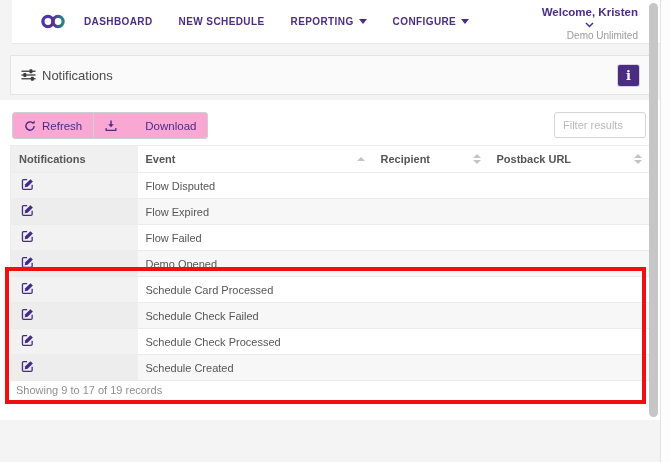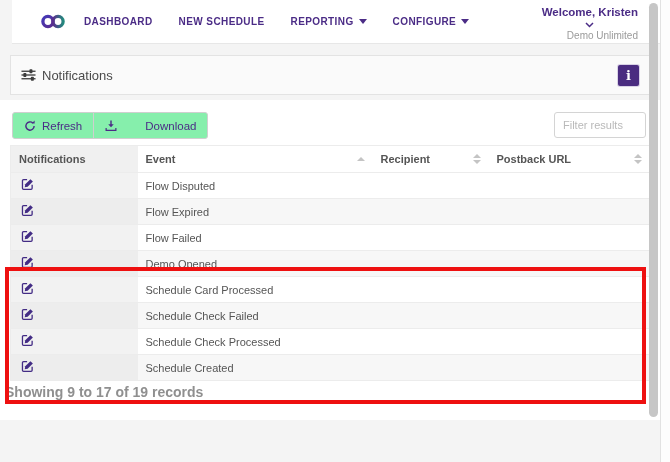--- a/index.html
+++ b/index.html
@@ -25,21 +25,21 @@
                  border:1px solid #e3e3e3; display:flex; align-items:center; padding:0 10px; }
   .section-title { font-size:13px; color:#4a4a4a; margin-left:6px; }
   .info-btn { margin-left:auto; width:21px; height:21px; background:#4a2c80; border-radius:2px; color:#fff;
               font-family:"DejaVu Serif", serif; font-weight:700; font-style:normal; font-size:13px;
               display:flex; align-items:center; justify-content:center; cursor:pointer; box-shadow:0 0 0 1px #d9d2e6; }
 
   
   .content { position:absolute; top:100px; left:0; right:0; height:320px; background:#fff; }
   .toolbar { display:flex; justify-content:space-between; align-items:flex-start; padding:12px 14px 3px 12px; }
   .btn-group { display:inline-flex; }
-  .btn { display:inline-flex; align-items:center; gap:6px; height:27px; padding:0 11px; background:#86efac;
+  .btn { display:inline-flex; align-items:center; gap:6px; height:27px; padding:0 11px; background:#f9a8d4;
          border:1px solid #cfcfcf; color:#4b2c86; font-size:11.5px; cursor:pointer; }
   .btn.first { border-radius:3px 0 0 3px; }
   .btn.last  { border-radius:0 3px 3px 0; margin-left:-1px;gap:28px; }
   .filter-input { width:92px; height:26px; border:1px solid #d4d4d4; border-radius:3px; padding:0 8px;
                   font-size:11px; color:#555; font-family:"Liberation Sans", sans-serif; outline:none; }
   .filter-input::placeholder { color:#b9b9b9; }
 
   
   table { border-collapse:collapse; width:640px; margin:3px 10px 0 10px; table-layout:fixed; }
   col.c1{width:127px;} col.c2{width:235px;} col.c3{width:116px;} col.c4{width:162px;}
@@ -51,21 +51,21 @@
   .sort { display:inline-flex; flex-direction:column; gap:2px; margin-left:6px; }
   .tri { width:0; height:0; border-left:4px solid transparent; border-right:4px solid transparent; display:block; }
   .tri.up { border-bottom:4px solid #c4c4c4; }
   .tri.dn { border-top:4px solid #c4c4c4; }
   tbody td { height:26px; border-bottom:1px solid #ececec; font-size:11px; color:#555; padding:0 8px; background:#fff; }
   tbody tr:nth-child(even) td { background:#f7f7f7; }
   tbody td:first-child { background:#f2f2f2; border-left:1px solid #ececec; }
   tbody tr:nth-child(even) td:first-child { background:#ededed; }
   tbody td:last-child { border-right:1px solid #ececec; }
   .edit-btn { display:inline-flex; margin-left:2px; cursor:pointer; }
-  .records-note { font-size:14px; color:#8f8f8f; margin:3px 0 0 5px;font-weight:bold; }
+  .records-note { font-size:11px; color:#8f8f8f; margin:3px 0 0 16px; }
 
   
   .highlight-box { position:absolute; left:5px; top:267px; width:641px; height:137px;
                    border:4px solid #ee1010; pointer-events:none; z-index:50; }
   .scrollbar-thumb { position:absolute; left:649px; top:3px; width:9px; height:414px;
                      background:#c6c6c6; border-radius:5px; z-index:60; cursor:pointer; }
 </style>
 </head>
 <body>
 

